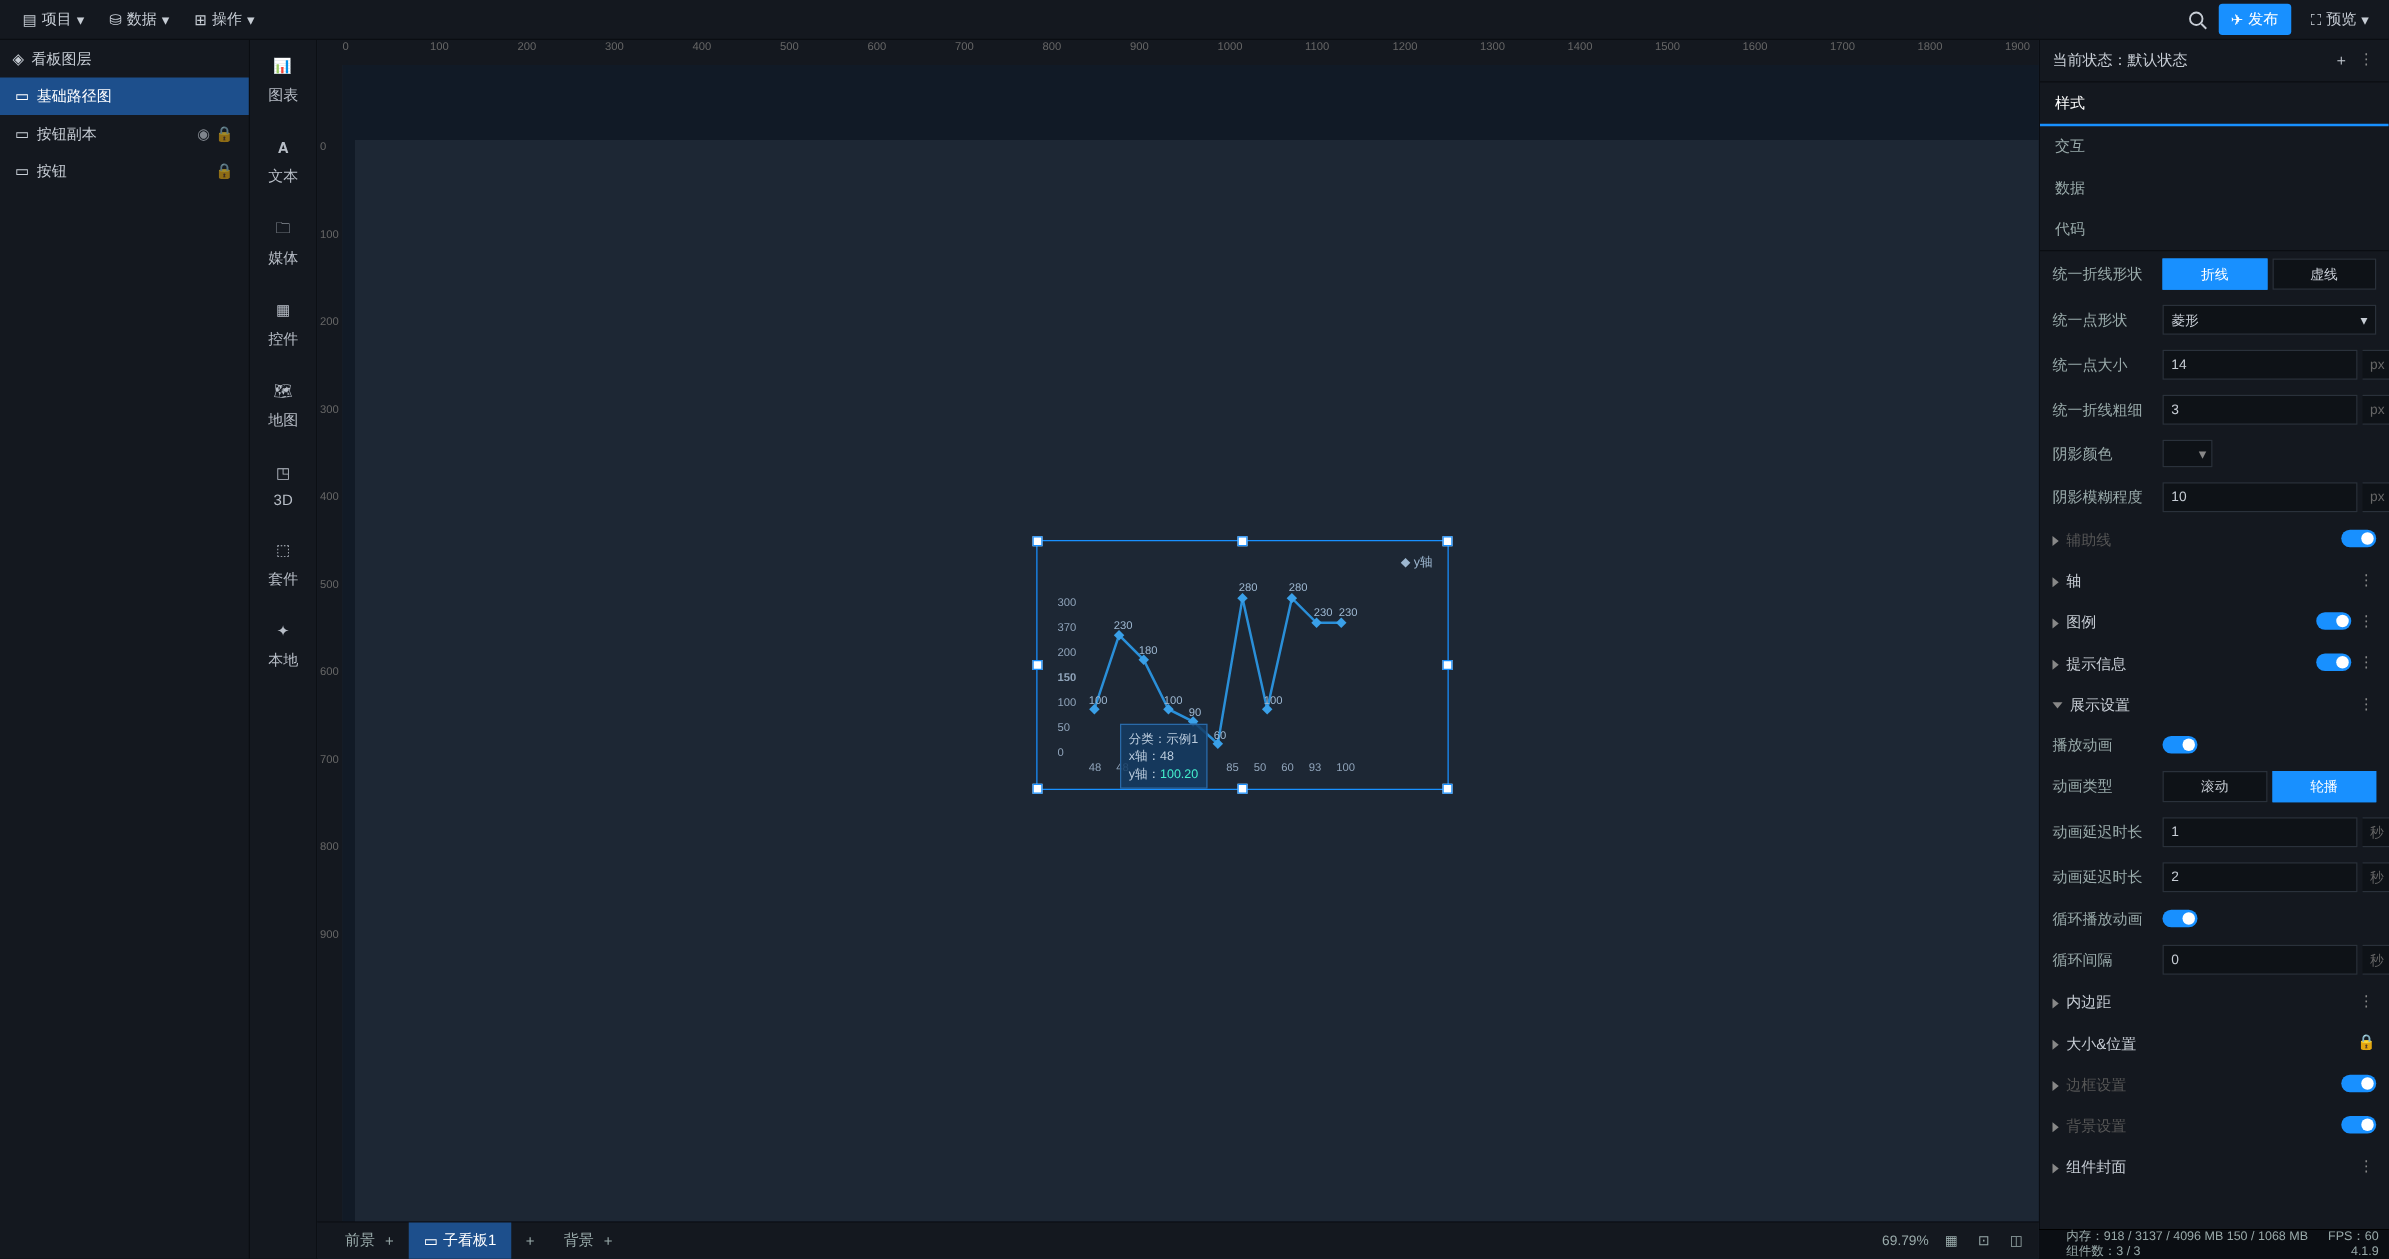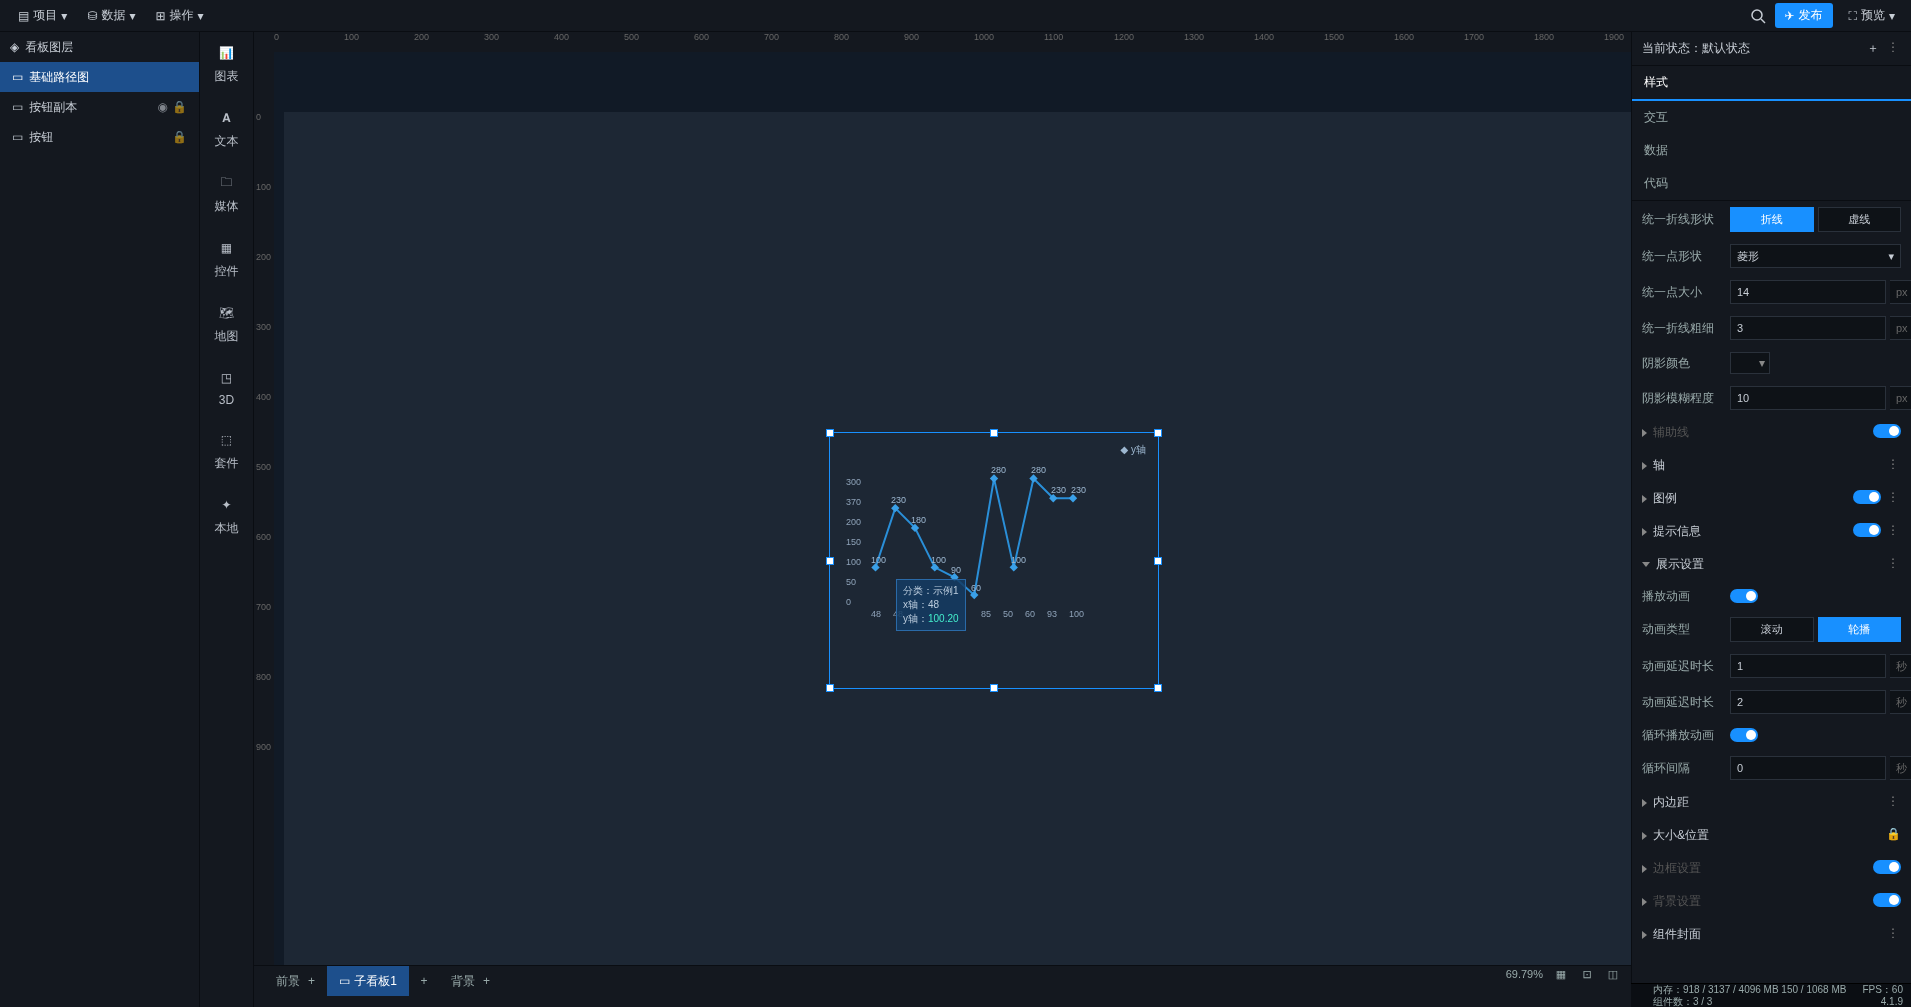--- a/index.html
+++ b/index.html
@@ -34,31 +34,31 @@
 .palette-ico { width:22px; height:22px; display:flex; align-items:center; justify-content:center;}
 
 
 .ruler-h { height:20px; background:#14181f; position:relative; overflow:hidden; font-size:9px; color:#666;}
 .ruler-h .tick { position:absolute; top:0;}
 .center-body { flex:1; display:flex; position:relative;}
 .ruler-v { width:20px; background:#14181f; position:relative; font-size:9px; color:#666;}
 .ruler-v .tick { position:absolute; left:2px; writing-mode:horizontal-tb;}
 .canvas { flex:1; background:#111a26; position:relative; overflow:hidden;}
 .artboard-bg { position:absolute; left:10px; top:60px; width:1350px; height:880px; background:#1d2734;}
-.sel-box { position:absolute; left:555px; top:380px; width:330px; height:257px; border:1px solid #1890ff;}
+.sel-box { position:absolute; left:555px; top:380px; width:330px; height:200px; border:1px solid #1890ff;}
 .sel-handle { position:absolute; width:8px; height:8px; background:#fff; border:1px solid #1890ff;}
 .chart { position:absolute; inset:6px 6px 6px 6px;}
 .y-legend { position:absolute; right:6px; top:4px; font-size:10px; color:#9db7d0;}
 .tooltip { position:absolute; left:60px; top:140px; background:rgba(20,60,100,0.85); border:1px solid #2a6aa8; padding:4px 6px; font-size:10px; color:#bcd;}
 .axis-lbl { position:absolute; font-size:9px; color:#8ea2b8;}
 .data-lbl { position:absolute; font-size:9px; color:#9db7d0;}
 svg.plot { position:absolute; inset:0;}
 
 
-.center-bottom { height:42px; background:#14181f; display:flex; align-items:flex-start; justify-content:space-between; padding:0 10px; border-top:1px solid #0a0d12;}
+.center-bottom { height:30px; background:#14181f; display:flex; align-items:center; justify-content:space-between; padding:0 10px; border-top:1px solid #0a0d12;}
 .tabs { display:flex; align-items:center; gap:0;}
 .tab { padding:0 12px; height:30px; display:flex; align-items:center; gap:4px; cursor:pointer; color:#9aa;}
 .tab.active { background:#1d4f8c; color:#fff;}
 .tab-add { width:30px; text-align:center; cursor:pointer; color:#9aa;}
 .cb-right { display:flex; gap:10px; align-items:center; color:#9aa; font-size:11px;}
 .cb-ico { width:16px; height:16px; cursor:pointer; display:inline-flex; align-items:center; justify-content:center;}
 
 
 .right-top { padding:8px 10px; display:flex; align-items:center; justify-content:space-between; border-bottom:1px solid #0a0d12;}
 .right-tabs { display:flex; border-bottom:1px solid #0a0d12;flex-direction:column;}
@@ -278,21 +278,21 @@
                 <rect x="197" y="37" width="6" height="6" transform="rotate(45 200 40)"></rect>
                 <rect x="217" y="57" width="6" height="6" transform="rotate(45 220 60)"></rect>
                 <rect x="237" y="57" width="6" height="6" transform="rotate(45 240 60)"></rect>
               </g>
             </svg>
 
             <div id="yticks">
                 <div class="axis-lbl" style="left: 10px; top: 158px;">0</div>
                 <div class="axis-lbl" style="left: 10px; top: 138px;">50</div>
                 <div class="axis-lbl" style="left: 10px; top: 118px;">100</div>
-                <div class="axis-lbl" style="left: 10px; top: 98px;">150</div>
+                <div class="axis-lbl" style="left: 10px; top: 98px; font-weight: bold;">150</div>
                 <div class="axis-lbl" style="left: 10px; top: 78px;">200</div>
                 <div class="axis-lbl" style="left: 10px; top: 58px;">370</div>
                 <div class="axis-lbl" style="left: 10px; top: 38px;">300</div>
               </div>
 
             <div id="xticks">
                 <div class="axis-lbl" style="top: 170px; left: 35px;">48</div>
                 <div class="axis-lbl" style="top: 170px; left: 57px;">48</div>
                 <div class="axis-lbl" style="top: 170px; left: 145px;">85</div>
                 <div class="axis-lbl" style="top: 170px; left: 167px;">50</div>

